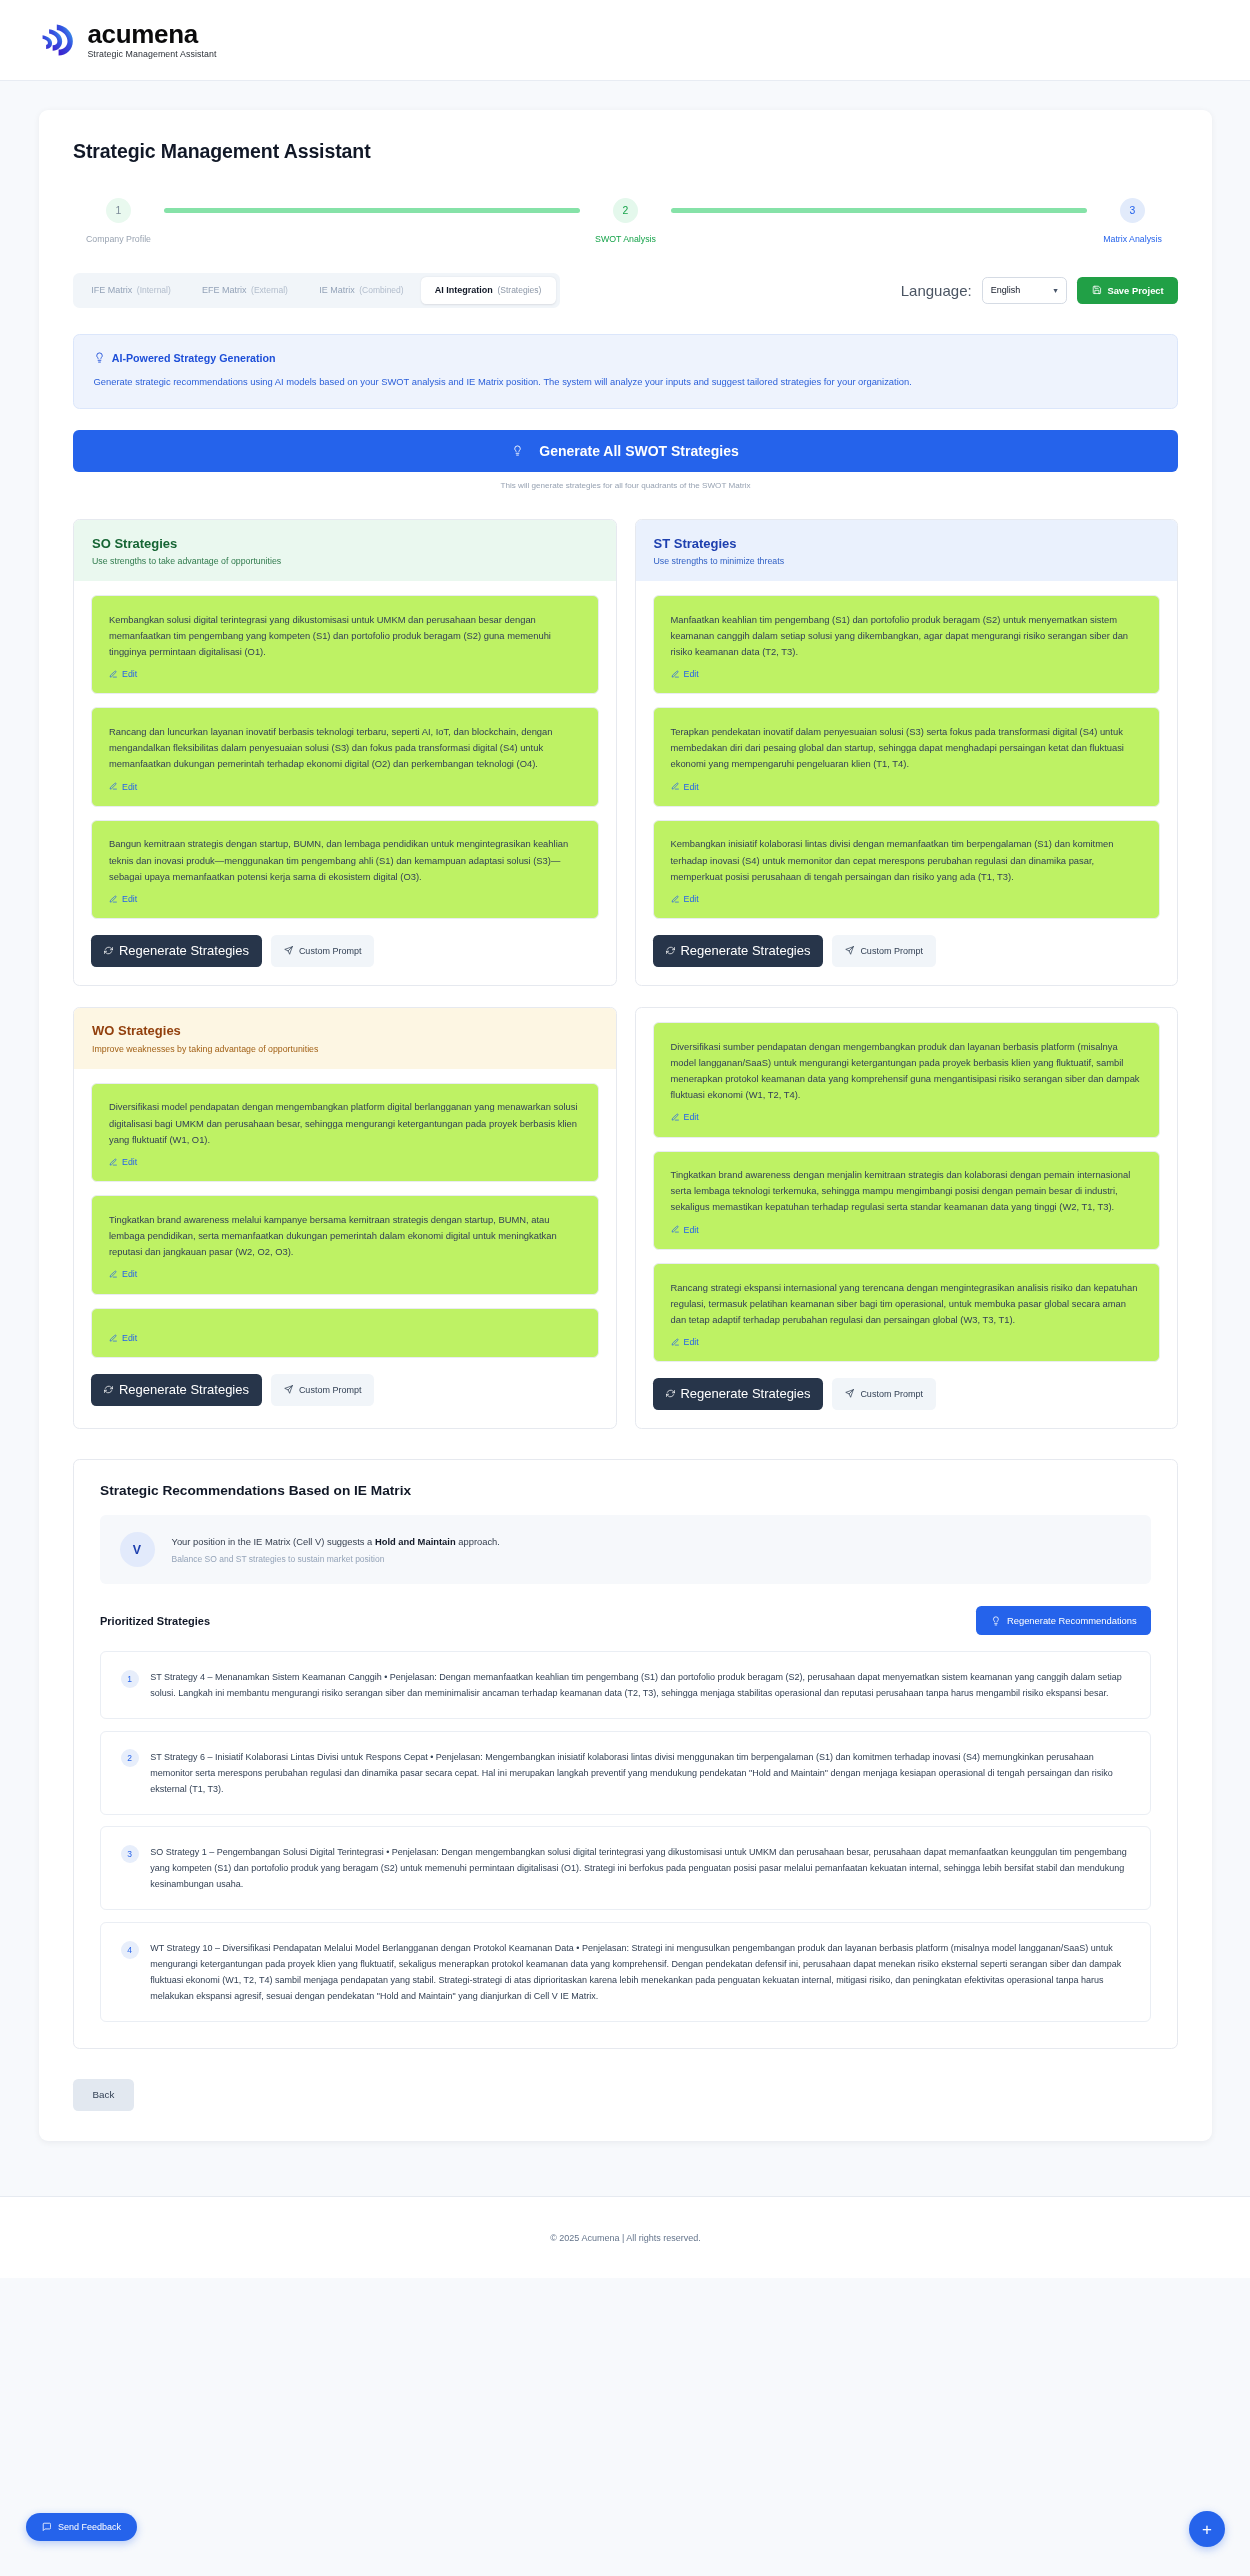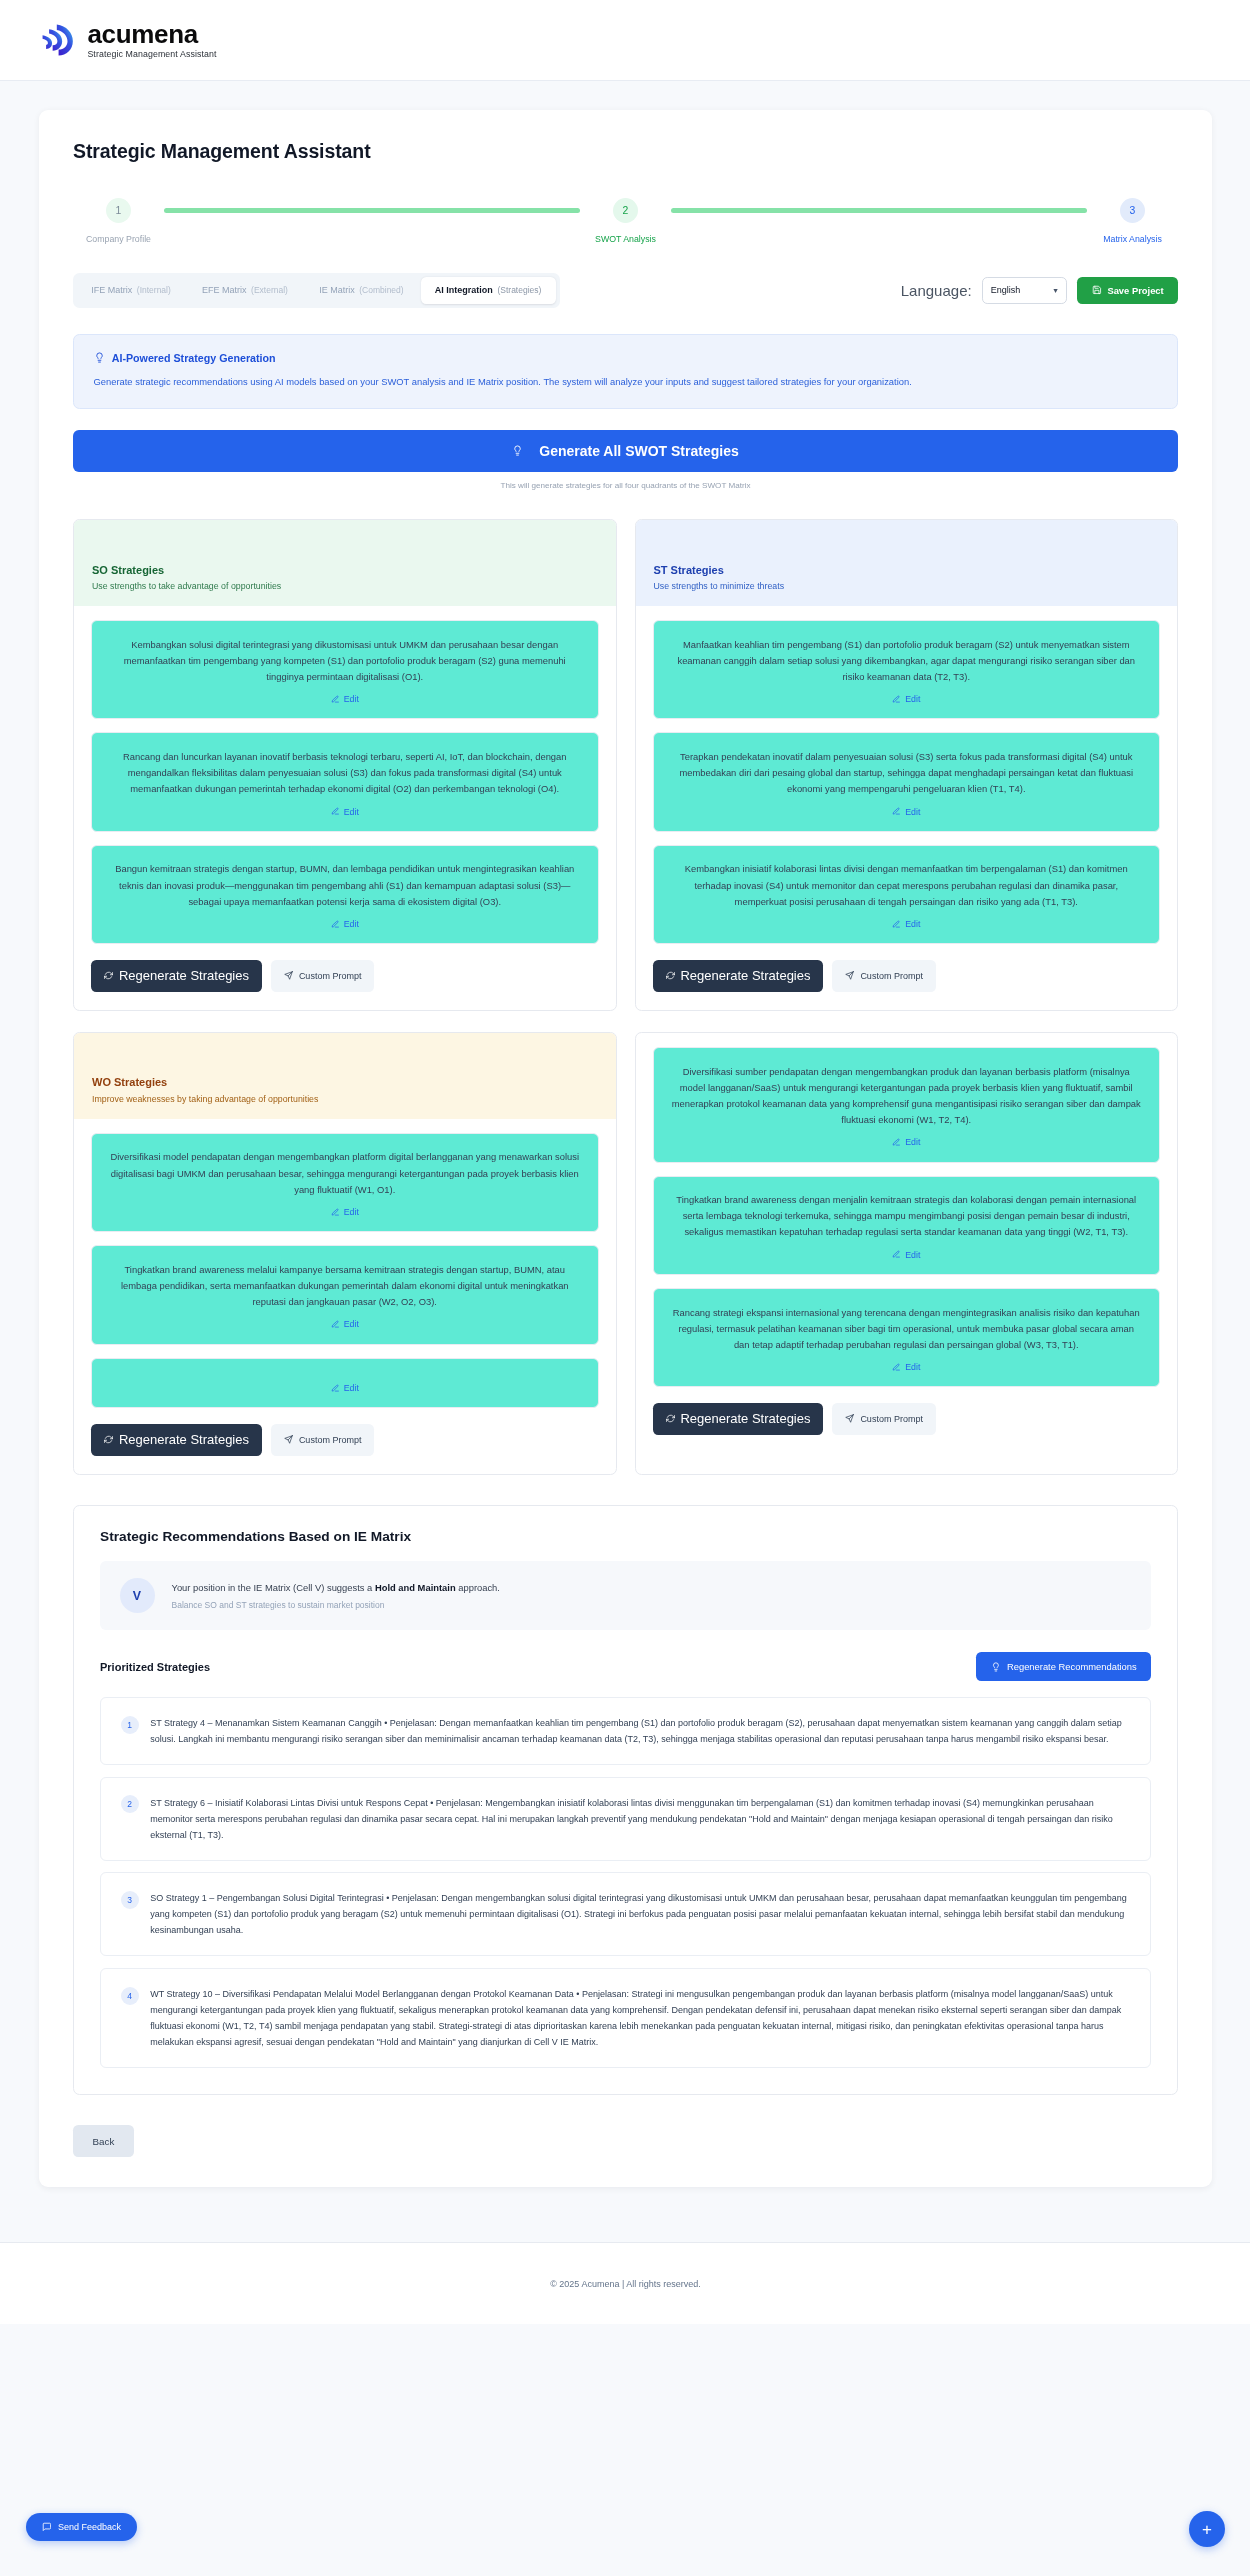--- a/index.html
+++ b/index.html
@@ -105,35 +105,34 @@
     padding: 13px 0; font-size: 14px; font-weight: 600; cursor: pointer;
     display: flex; align-items: center; justify-content: center; gap: 16px;
     font-family: "Liberation Sans", sans-serif;
   }
   .hint { text-align: center; margin-top: 9px; font-size: 8.1px; color: #97a2b2; }
 
   
   .grid { margin-top: 29px; display: grid; grid-template-columns: 1fr 1fr; gap: 21px 18px; }
   .quad { border: 0.7px solid #e6e9ef; border-radius: 6.5px; overflow: hidden; background: #fff; display: flex; flex-direction: column;}
   .quad-head { padding: 15.6px 18px 14.3px 18px; }
-  .quad-head h3 { font-size: 11px; font-weight: 700; margin-top: 28px; }
+  .quad-head h3 { font-size: 13px; font-weight: 700; }
   .quad-head p { font-size: 8.8px; margin-top: 5.9px; }
   .quad.so .quad-head { background: #eaf8ef; }
   .quad.so h3 { color: #166534; } .quad.so p { color: #2f7a4c; }
   .quad.st .quad-head { background: #eaf1fd; }
   .quad.st h3 { color: #1e40af; } .quad.st p { color: #2f5fc4; }
   .quad.wo .quad-head { background: #fdf6e3; }
   .quad.wo h3 { color: #92400e; } .quad.wo p { color: #a15f14; }
   .quad.wt .quad-head { background: #fdeded; }
   .quad.wt h3 { color: #991b1b; } .quad.wt p { color: #b33a3a; }
   .quad-body { padding: 14.3px 17px 18px 17px; display: flex; flex-direction: column; gap: 13px; flex: 1 1 auto;}
   .strat-item {
     border: 0.7px solid #e9ecf2; border-radius: 5.9px; padding: 15.6px 17px 13px 17px;
-    background: #5eead4;
-    text-align: center;
+    background: #bef264;
   }
   .strat-text { font-size: 9.4px; line-height: 1.72; color: #334155; }
   .edit-link {
     margin-top: 9px; display: inline-flex; align-items: center; gap: 4.6px;
     color: #2563eb; font-size: 8.8px; cursor: pointer;
   }
   .quad-actions { display: flex; gap: 9px; margin-top: 2.6px; }
   .btn-dark {
     background: #27354a; color: #fff; border: none; border-radius: 5.2px;
     padding: 8.5px 13px; font-size: 13px; cursor: pointer; font-weight: 500;

